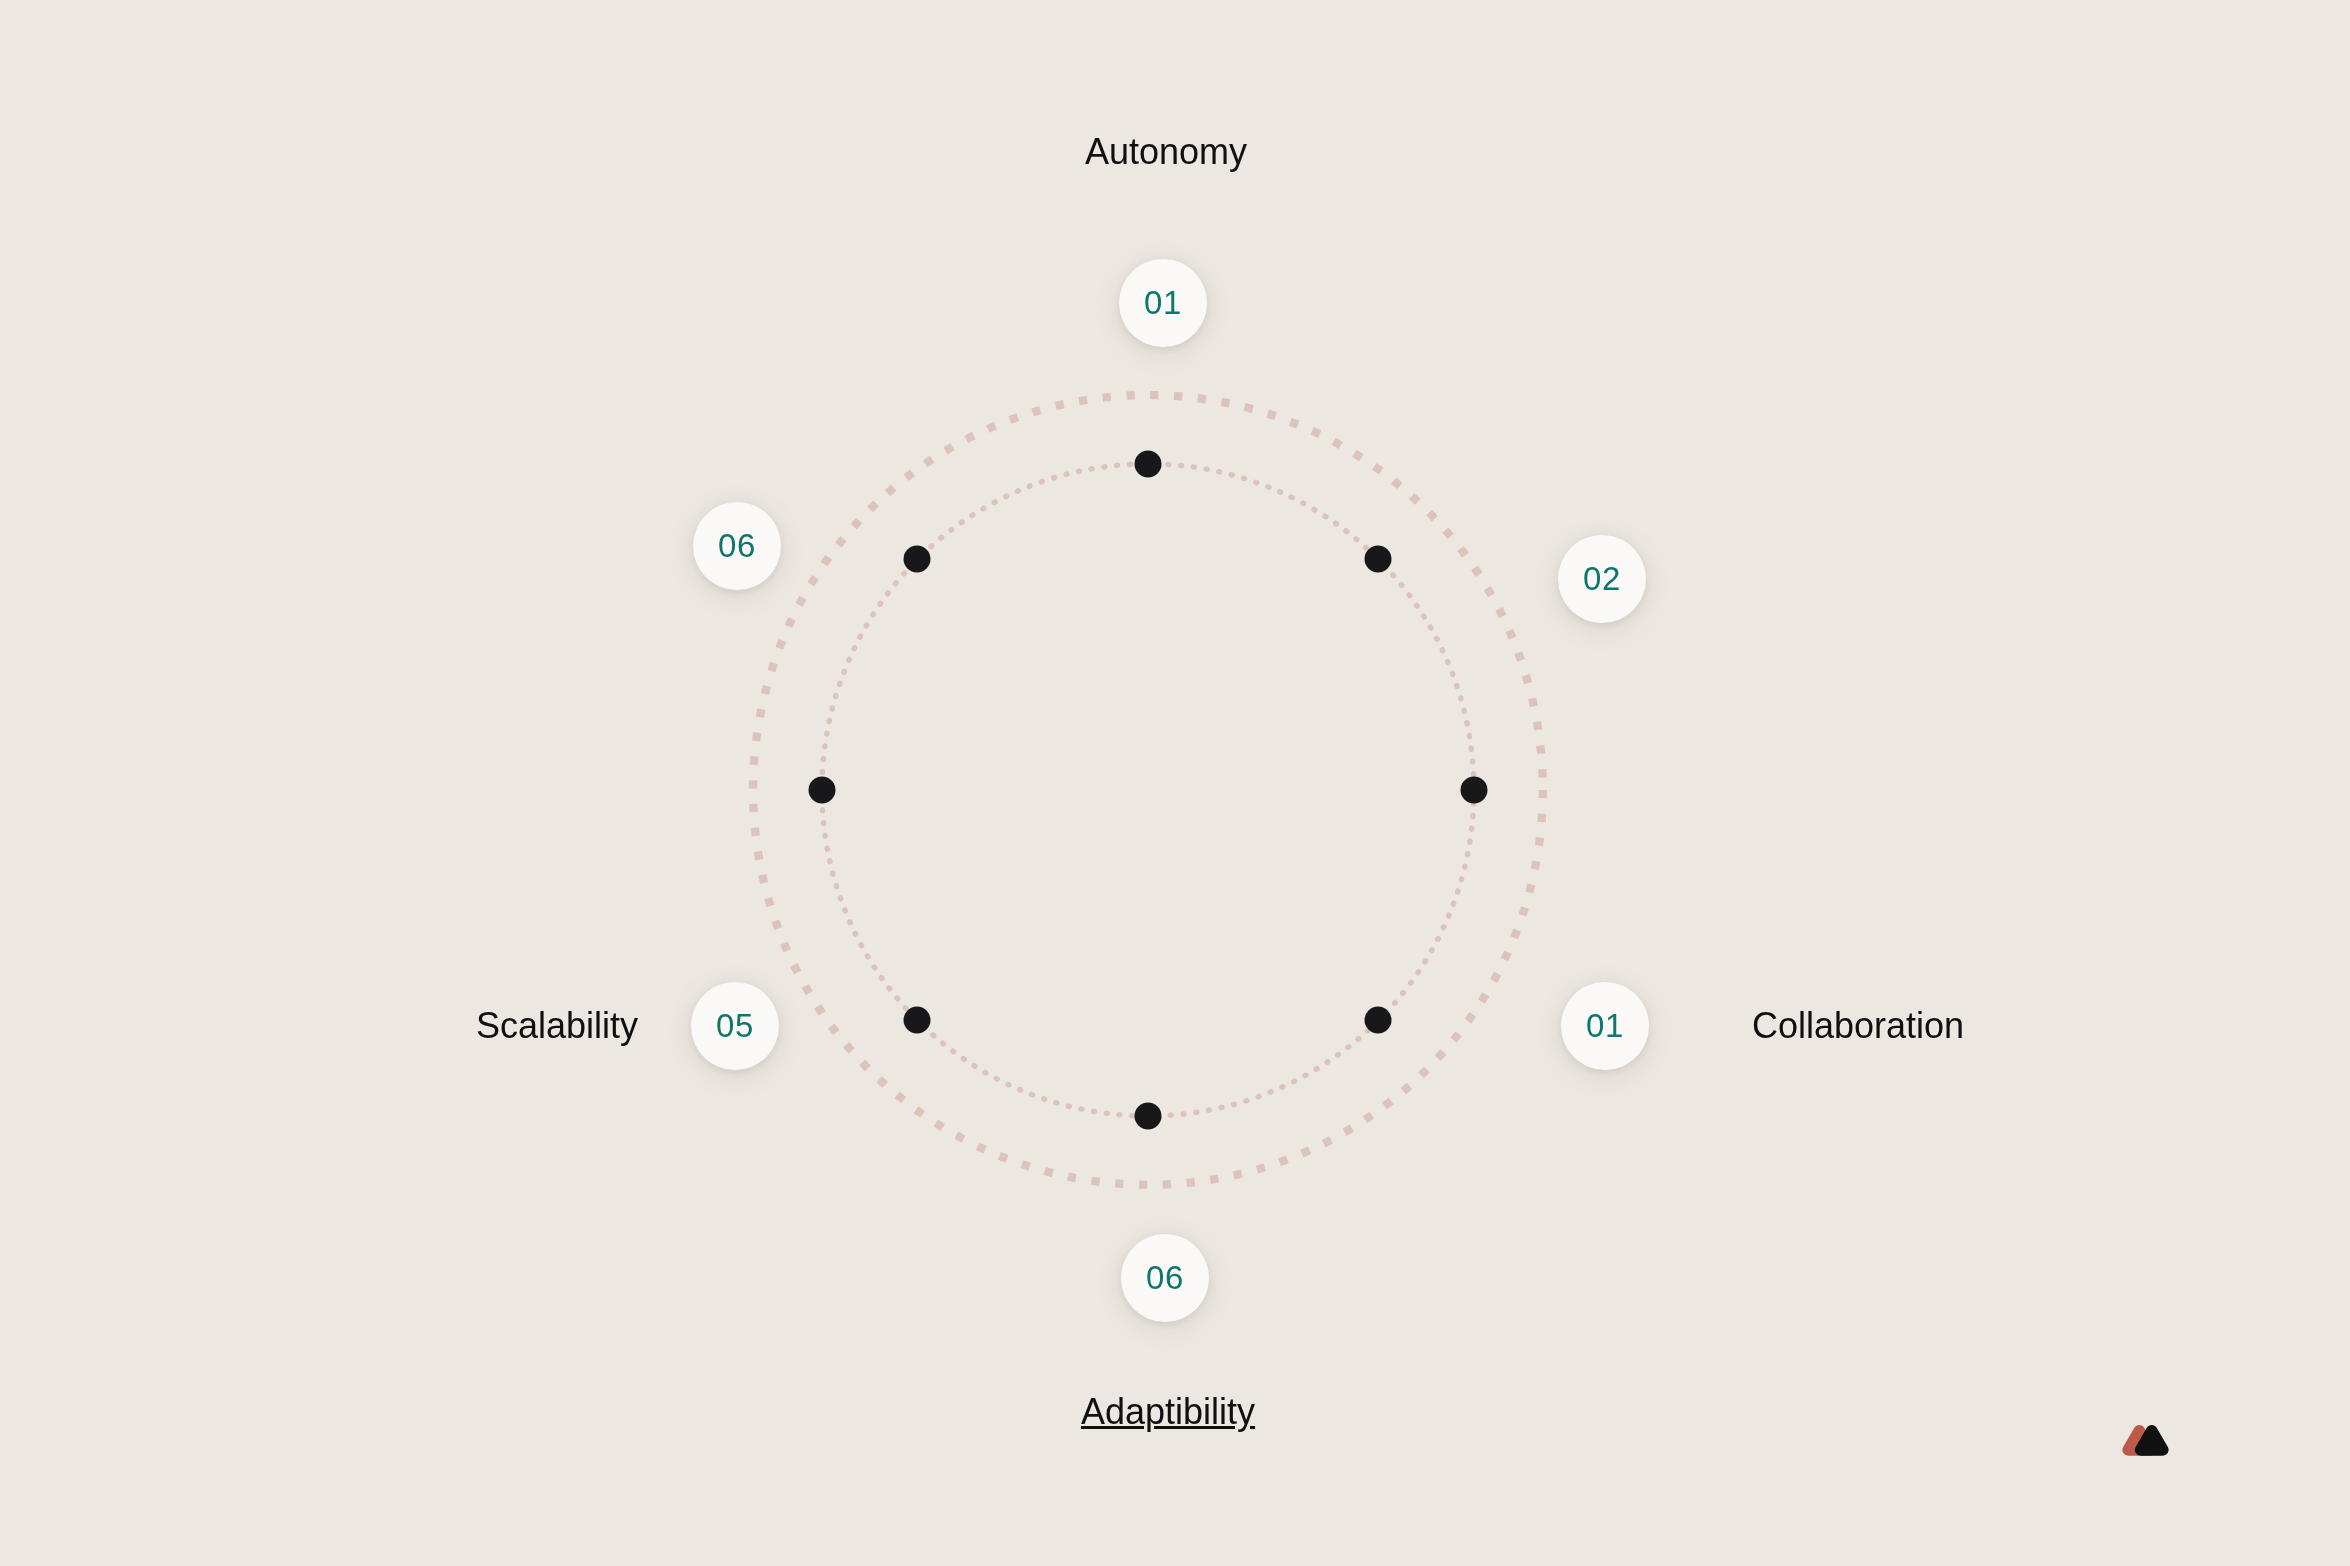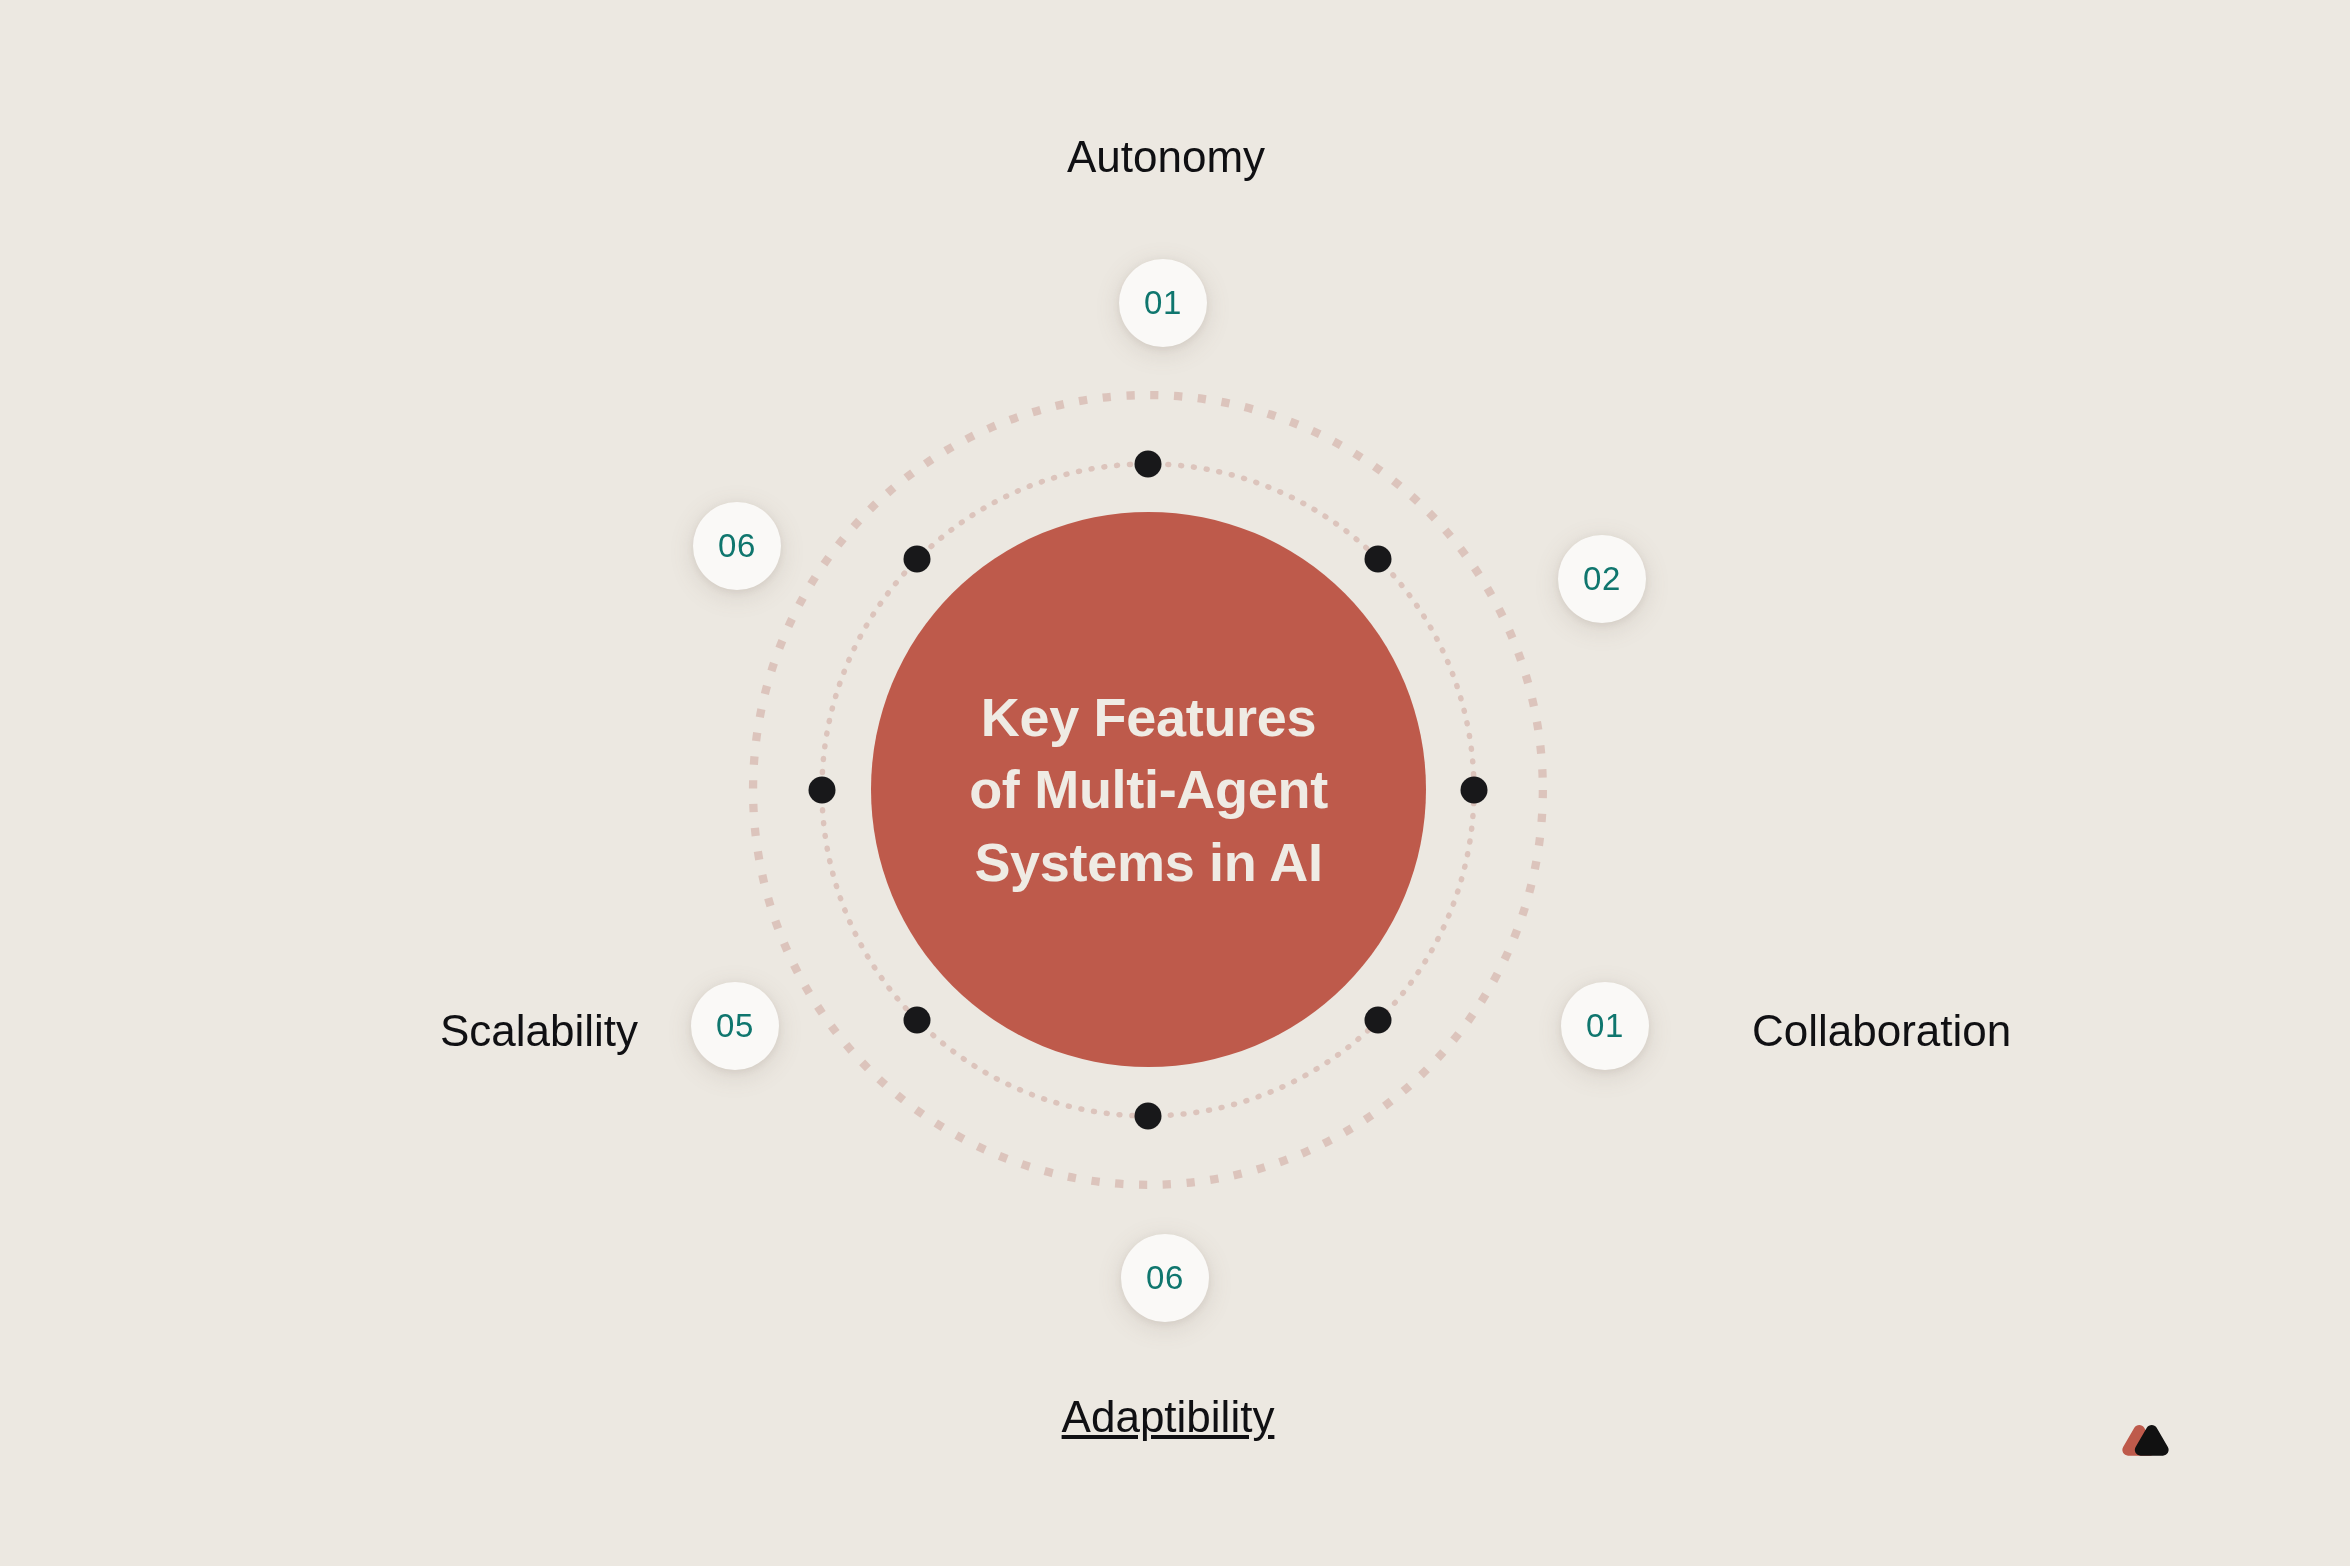--- a/index.html
+++ b/index.html
@@ -83,21 +83,21 @@
   .badge-num {
     font-size: 33px;
     color: #0f766e;
     font-weight: 400;
     letter-spacing: 0.6px;
   }
 
   
   .label {
     position: absolute;
-    font-size: 44px;
+    font-size: 36px;
     color: #101013;
     font-weight: 400;
     line-height: 1.28;
     white-space: pre-line;
   }
   .label.center-x { transform: translateX(-50%); }
   .label.right-of {  }
   .label.left-of  { transform: translateX(-100%); }
 
   
@@ -112,25 +112,20 @@
 </head>
 <body>
 
 <div id="stage">
 
   <svg id="rings" viewBox="0 0 2560 1706" xmlns="http://www.w3.org/2000/svg">
     <circle cx="1250" cy="860" r="430" fill="none" stroke="#DCC4BC" stroke-width="9" stroke-linecap="butt" stroke-dasharray="9 17"></circle>
     <circle cx="1250" cy="860" r="355" fill="none" stroke="#DCC4BC" stroke-width="6" stroke-linecap="round" stroke-dasharray="1 13"></circle>
   </svg>
 
-  <div class="hub">
-    <div class="hub-text">Key Features
-of Multi-Agent
-Systems in AI</div>
-  </div>
 
   <div class="node-dot" style="left:1148px; top:464px;"></div>
   <div class="node-dot" style="left:1378px; top:559px;"></div>
   <div class="node-dot" style="left:1474px; top:790px;"></div>
   <div class="node-dot" style="left:1378px; top:1020px;"></div>
   <div class="node-dot" style="left:1148px; top:1116px;"></div>
   <div class="node-dot" style="left:917px;  top:1020px;"></div>
   <div class="node-dot" style="left:822px;  top:790px;"></div>
   <div class="node-dot" style="left:917px;  top:559px;"></div>
 

